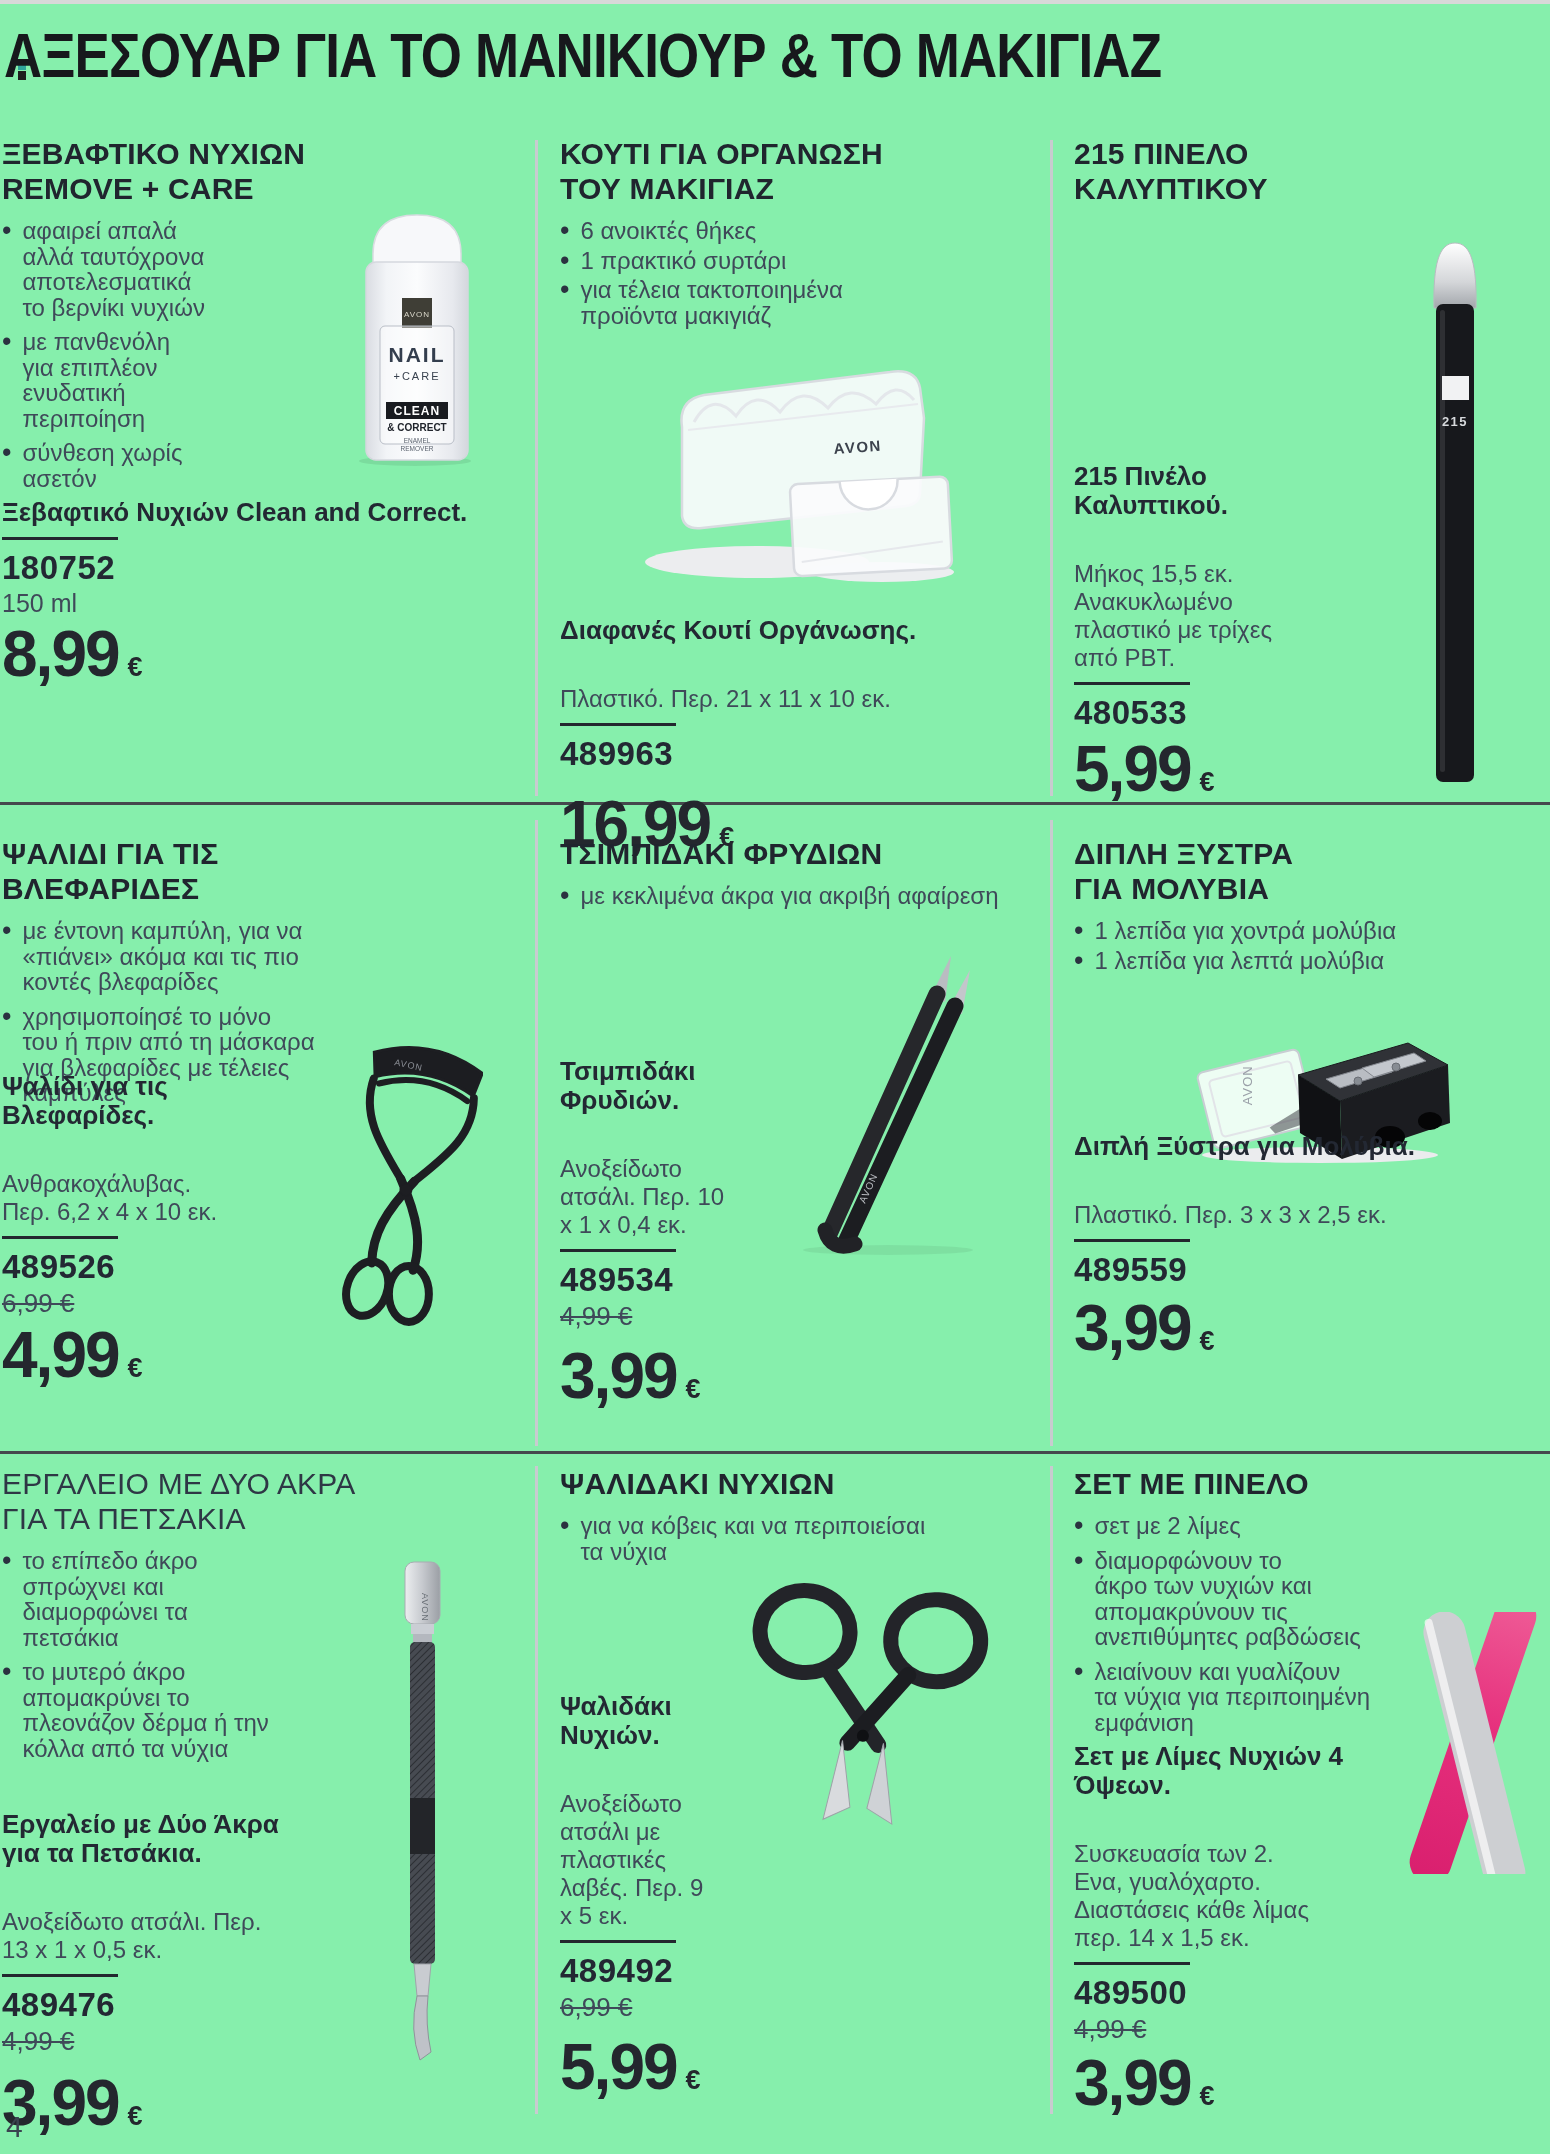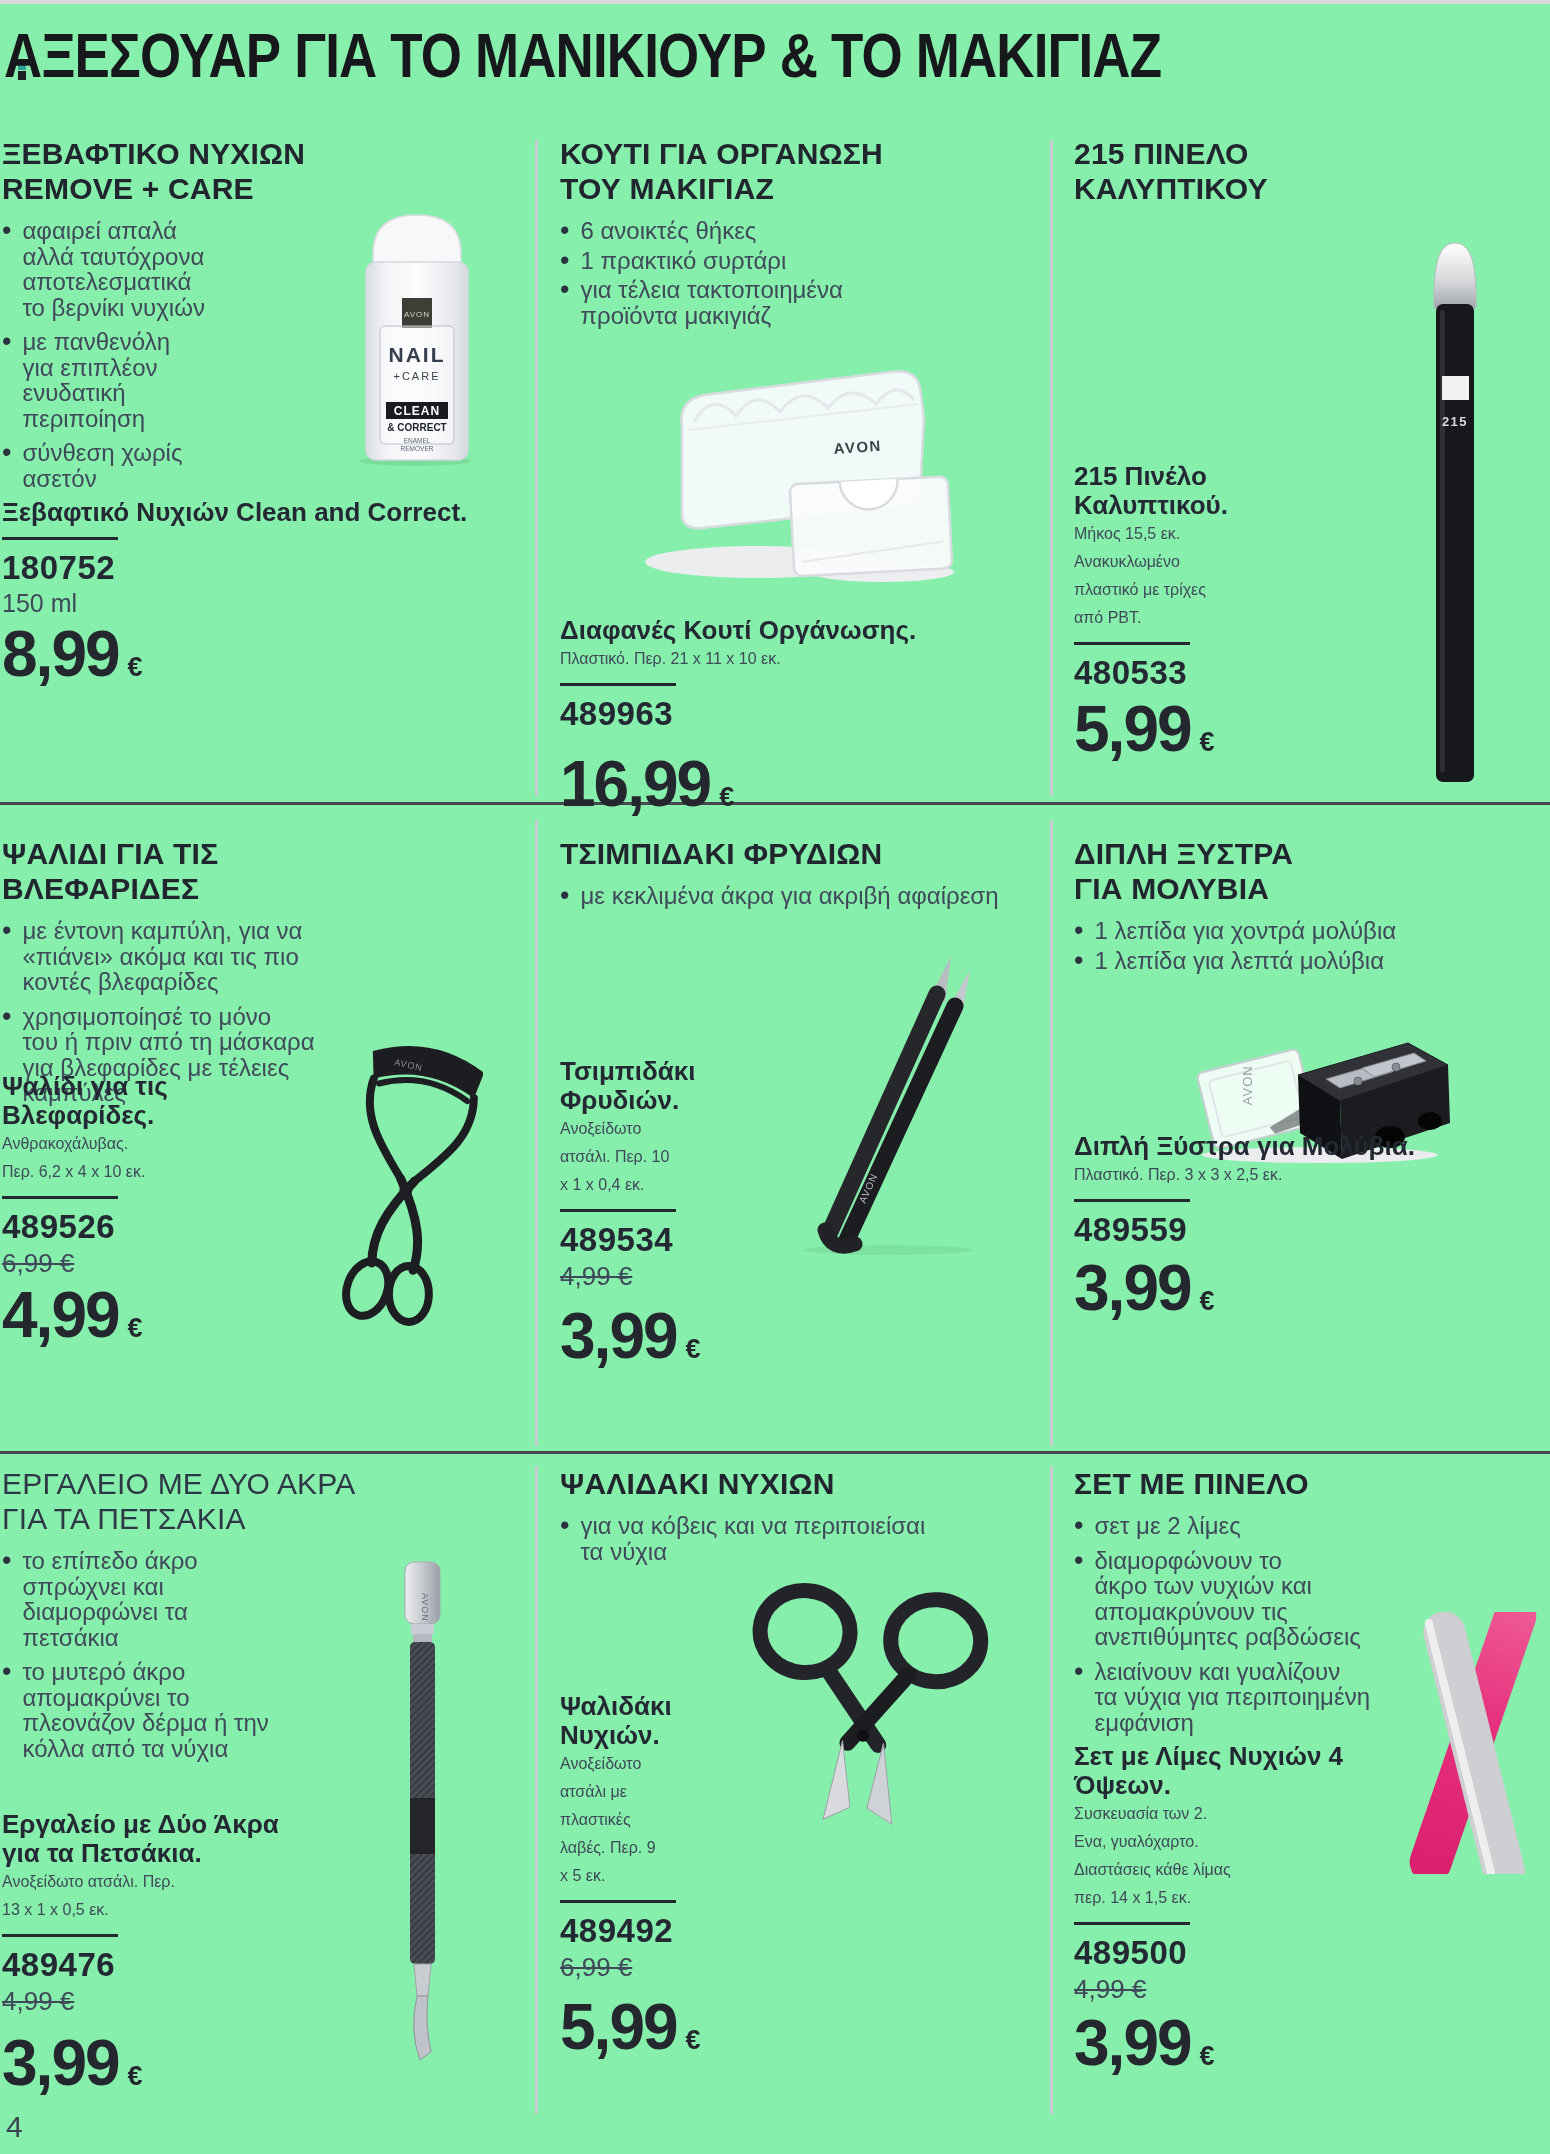--- a/index.html
+++ b/index.html
@@ -19,21 +19,21 @@
          white-space:pre-line;letter-spacing:.2px;}
   h2.hdr-light{font-weight:400;color:#2e3745;}
   ul.bullets{list-style:none;margin:0;padding:0;}
   ul.bullets li{display:flex;gap:11px;margin-bottom:9px;}
   .dot{font-size:27px;line-height:25px;color:#2b3240;flex:0 0 auto;}
   .bl,.para{font-size:24px;line-height:25.5px;color:#3f4959;white-space:pre-line;}
   .para{margin:2px 0 0 0;}
   .img{position:absolute;}
   .bottom{position:absolute;left:0;}
   .pname{font-size:26px;line-height:29px;font-weight:700;color:#232833;white-space:pre-line;}
-  .pdesc{font-size:16px;line-height:28px;color:#3f4959;white-space:pre-line;}
+  .pdesc{font-size:24px;line-height:28px;color:#3f4959;white-space:pre-line;margin-top:40px;}
   .rule{width:116px;height:3px;background:#23272e;margin:10px 0 9px 0;}
   .code{font-size:33px;line-height:38px;font-weight:800;color:#232833;letter-spacing:.5px;}
   .old{font-size:26px;line-height:30px;color:#3f4959;text-decoration:line-through;
        text-decoration-thickness:2px;margin-top:2px;}
   .psize{font-size:25px;line-height:32px;color:#3f4959;}
   .price{display:flex;align-items:baseline;margin-top:4px;}
   .num{font-size:64px;line-height:62px;font-weight:700;letter-spacing:-2px;color:#24272e;}
   .eur{font-size:27px;font-weight:600;margin-left:9px;color:#24272e;}
   .page-num{position:absolute;left:6px;top:2110px;font-size:30px;line-height:34px;color:#3a4350;}
   svg text{font-family:"Liberation Sans","DejaVu Sans",sans-serif;}

